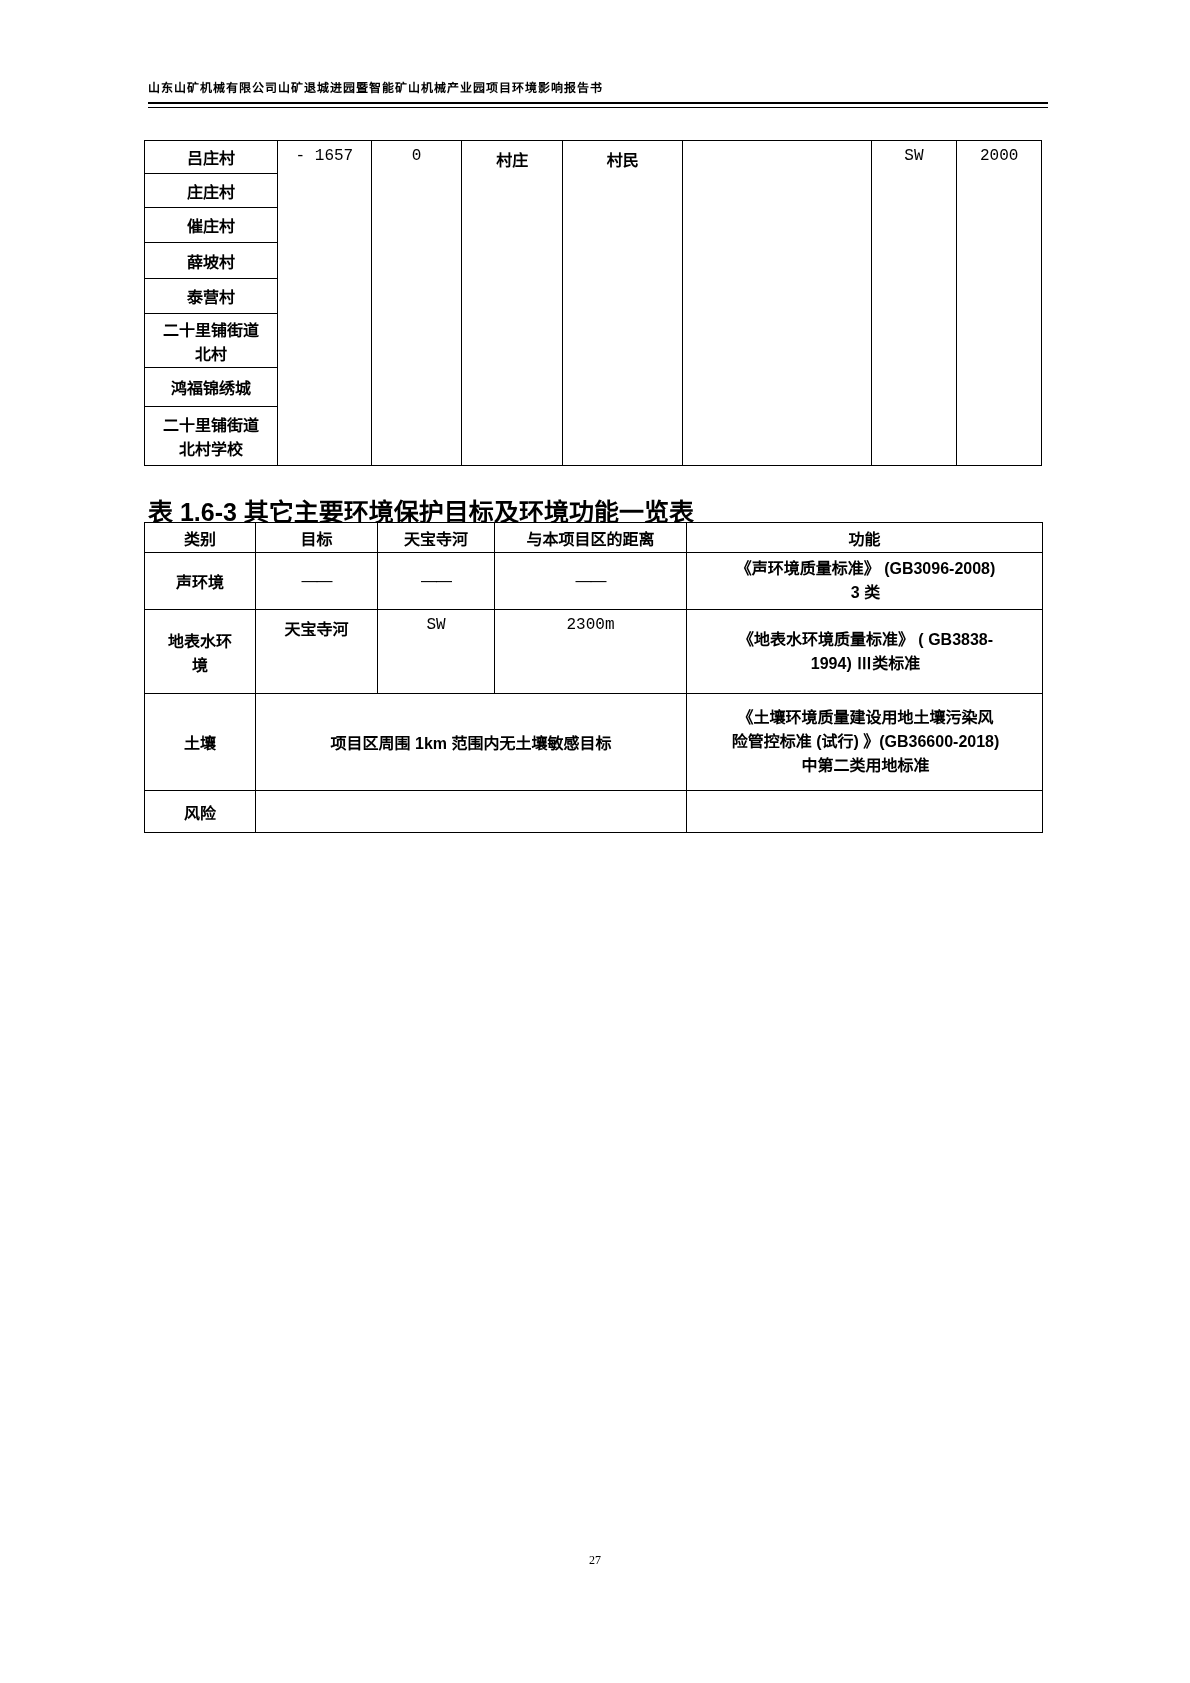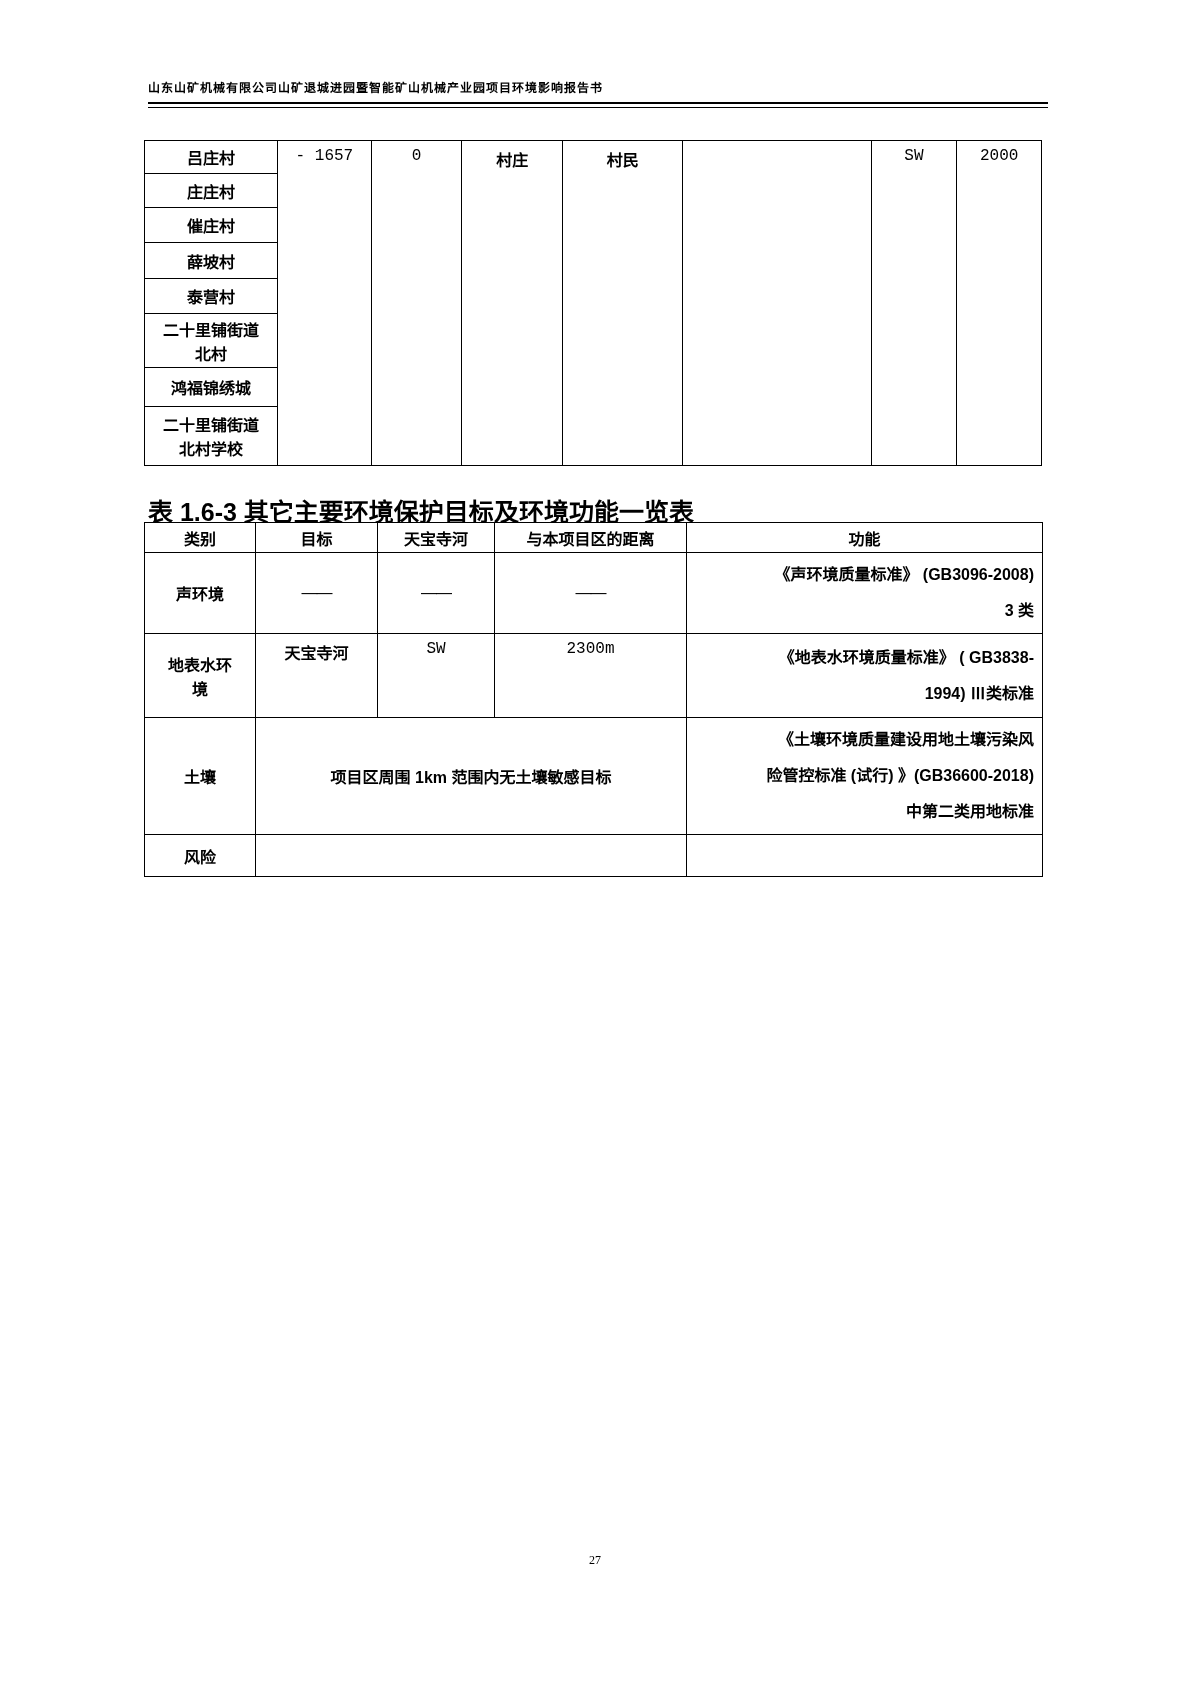--- a/index.html
+++ b/index.html
@@ -51,23 +51,23 @@
     padding: 2px 4px;
     font-weight: 600;
   }
   .serif {
     font-family: Liberation Mono, monospace;
     font-weight: normal;
   }
   .preline { white-space: pre-line; }
   .vtop { vertical-align: top; padding-top: 6px; }
   .func {
-    text-align: right;
+    text-align: center;
     padding: 4px 8px 4px 10px;
-    line-height: 36px;
+    line-height: 24px;
     white-space: pre-line;
   }
   .dash { font-weight: normal; letter-spacing: -1px; }
   
   .t2-title {
     position: absolute;
     top: 492px;
     left: 148px;
     width: 900px;
     text-align: left;

